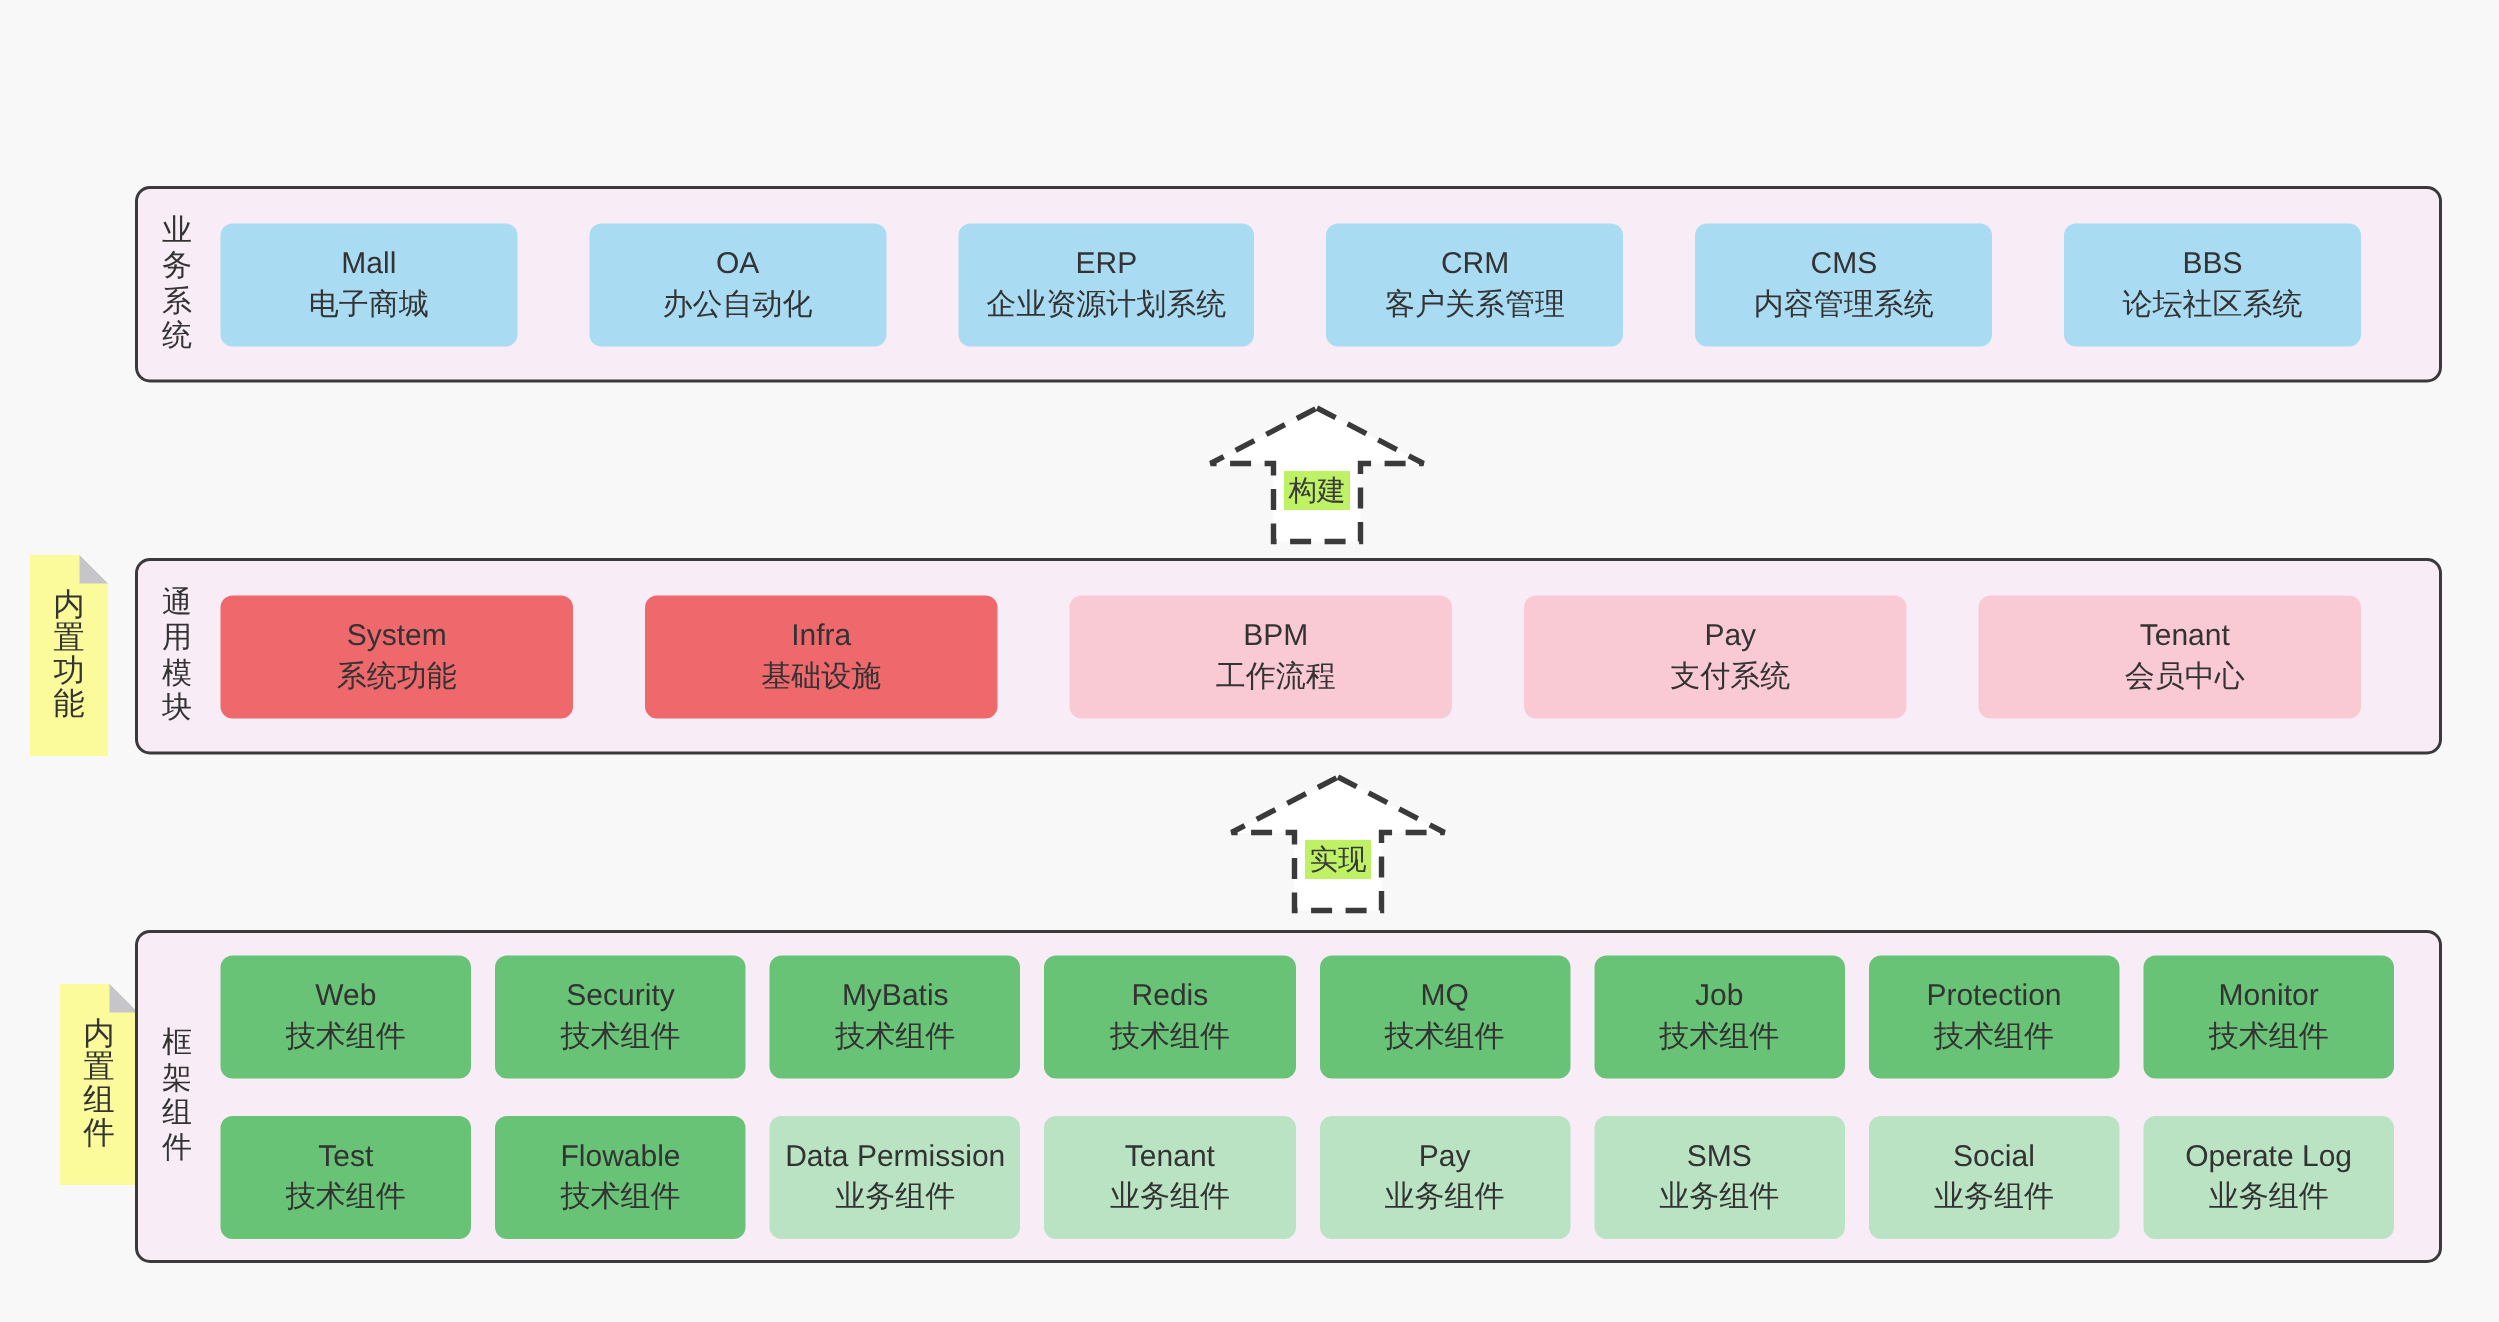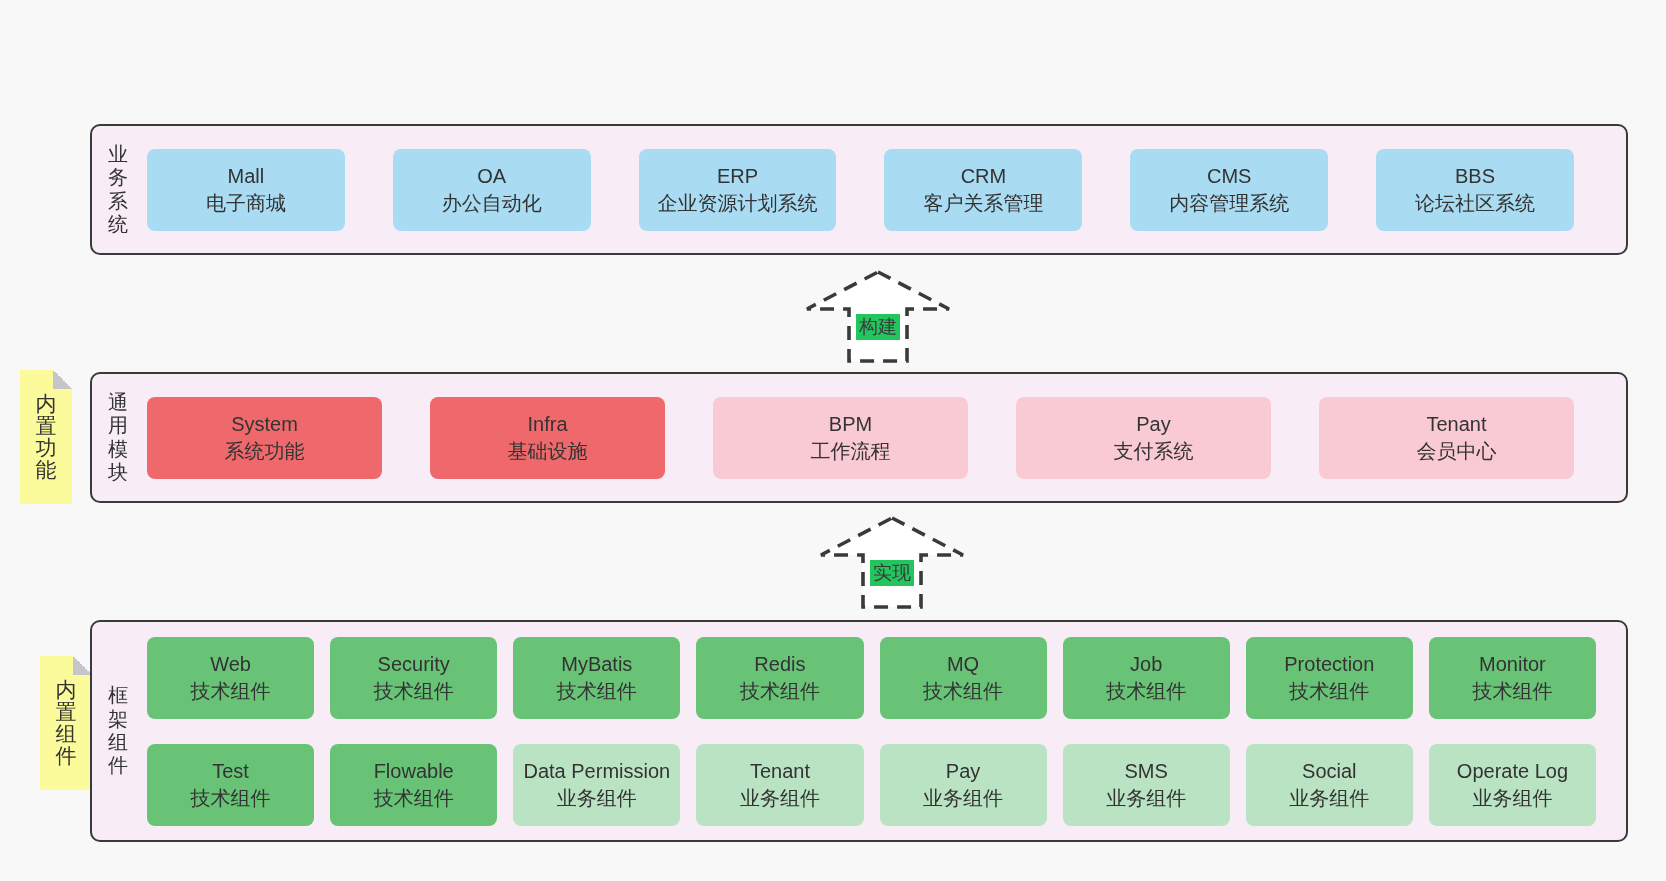--- a/index.html
+++ b/index.html
@@ -67,21 +67,21 @@
     width:24px; font-size:21px; line-height:1.06;
     word-break:break-all; text-align:center; color:var(--text);
   }
 
   .arrow{position:absolute; width:150px; height:97px;}
   .arrow-1{left:803px; top:268px;}
   .arrow-2{left:817px; top:514px;}
   .arrow svg{display:block;}
   .arrow-label{
     position:absolute; left:50%; top:46px; transform:translateX(-50%);
-    background:#22c55e; padding:0 3px;
+    background:#bef264; padding:0 3px;
     font-size:19px; color:#3a3a3a; white-space:nowrap;
   }
 </style>
 </head>
 <body style="background: rgb(248, 248, 248);">
 
 <div class="canvas">
 
   <div class="panel panel-business">
     <div class="vlabel">业务系统</div>

